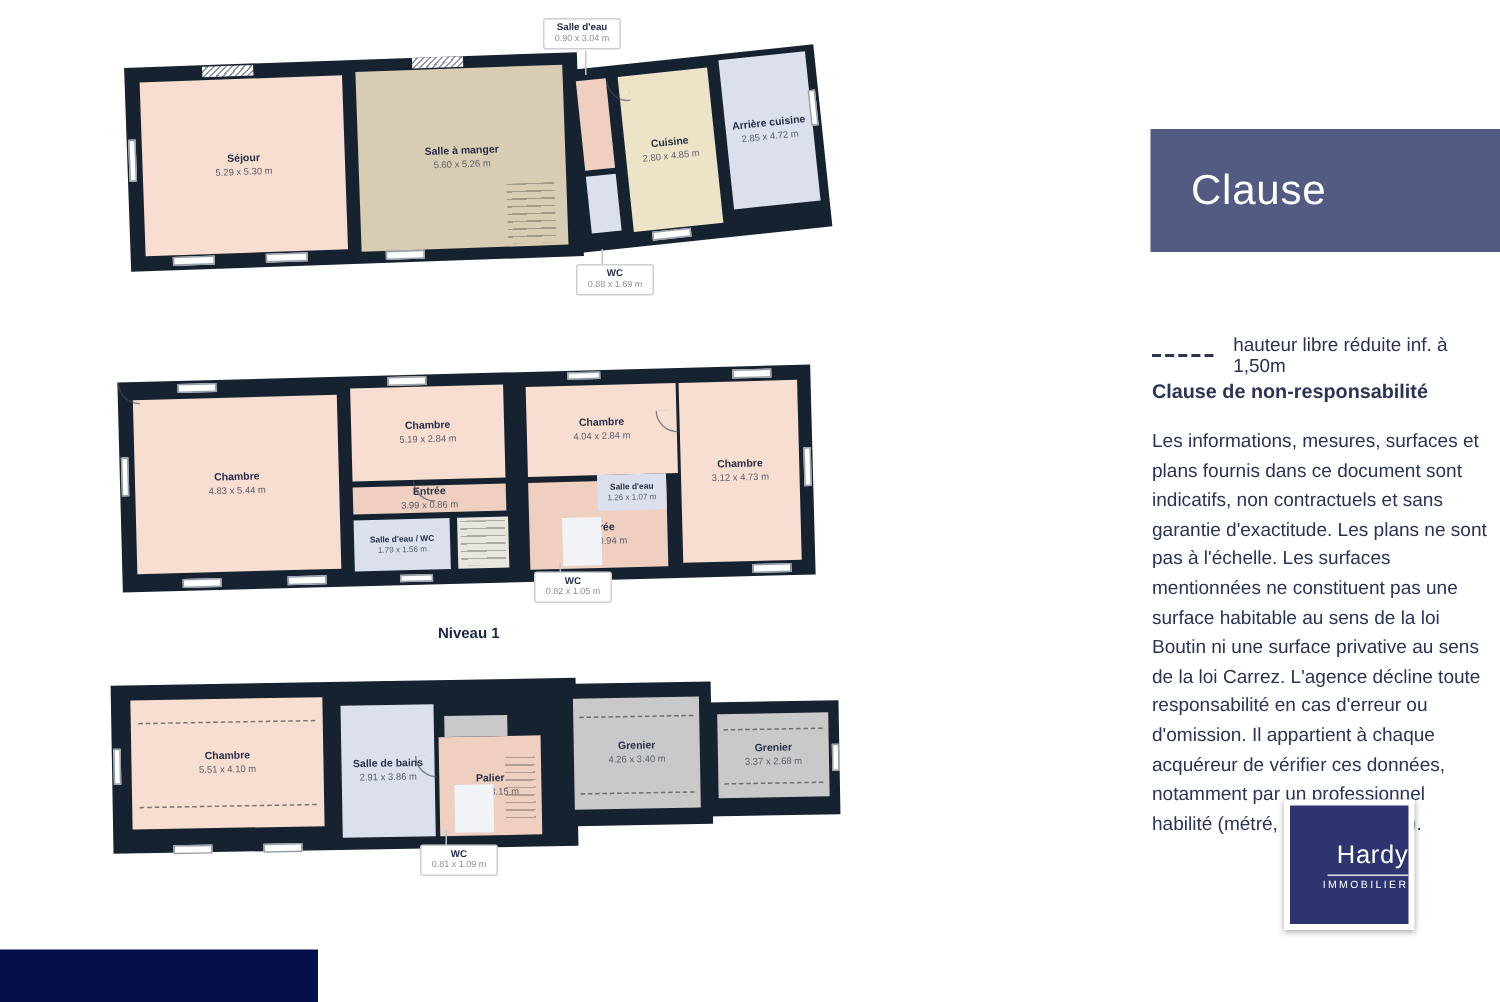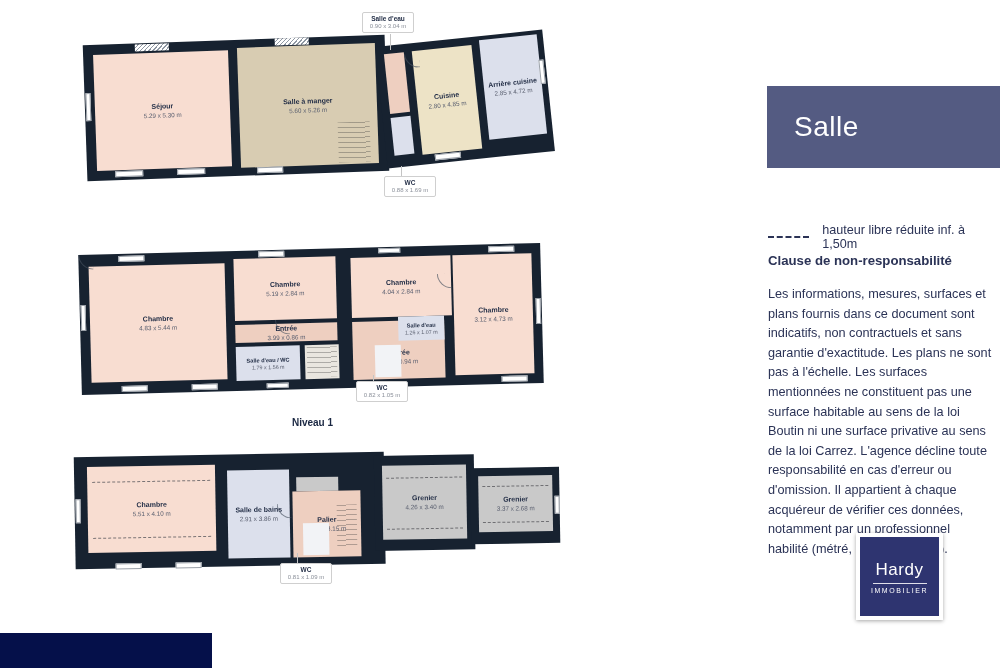--- a/index.html
+++ b/index.html
@@ -32,21 +32,21 @@
   .panel-title{color:#fff;font-size:28px;letter-spacing:.5px}
 
   .legend{position:absolute;left:768px;top:223px;display:flex;align-items:center;gap:13px;color:var(--text-navy,#2b3356);font-size:12.6px}
   .legend-dash{width:42px;border-top:2px dashed var(--text-navy,#2b3356)}
 
   .disclaimer{position:absolute;left:768px;top:253px;width:224px;color:var(--text-navy,#2b3356)}
   .dtitle{font-weight:bold;font-size:13.2px;margin-bottom:17px}
   .dbody{font-size:12.7px;line-height:19.6px}
 
   .logo{position:absolute;left:856px;top:533px;width:87px;height:87px;background:#fff;box-shadow:0 1px 4px rgba(0,0,0,.35);padding:4px}
-  .logo-inner{width:100%;height:100%;background:var(--logo-navy,#2e3470);display:flex;flex-direction:column;align-items:center;justify-content:center;color:#fff}
+  .logo-inner{width:100%;height:100%;background:var(--logo-navy,#2e3470);display:flex;flex-direction:column;align-items:flex-end;justify-content:center;color:#fff}
   .logo-brand{font-size:17px;letter-spacing:.5px}
   .logo-rule{width:54px;height:1px;background:rgba(255,255,255,.85);margin:3px 0}
   .logo-tag{font-size:7px;letter-spacing:1.6px}
 
   .footer-bar{position:absolute;left:0;top:633px;width:212px;height:35px;background:var(--footer-navy,#05104a)}
 </style>
 </head>
 <body>
 
 <div class="page">
@@ -207,21 +207,21 @@
 
     <div class="leader" style="left:222px;top:108px;height:12px"></div>
     <div class="callout" style="left:205px;top:118px">
       <div class="cname">WC</div>
       <div class="cdims">0.81 x 1.09 m</div>
     </div>
 
   </div>
 
   <div class="panel-header">
-    <div class="panel-title">Salle</div>
+    <div class="panel-title">Clause</div>
   </div>
 
   <div class="legend">
     <div class="legend-dash"></div>
     <div>hauteur libre réduite inf. à 1,50m</div>
   </div>
 
   <div class="disclaimer">
     <div class="dtitle">Clause de non-responsabilité</div>
     <div class="dbody">Les informations, mesures, surfaces et plans fournis dans ce document sont indicatifs, non contractuels et sans garantie d'exactitude. Les plans ne sont pas à l'échelle. Les surfaces mentionnées ne constituent pas une surface habitable au sens de la loi Boutin ni une surface privative au sens de la loi Carrez. L'agence décline toute responsabilité en cas d'erreur ou d'omission. Il appartient à chaque acquéreur de vérifier ces données, notamment par un professionnel habilité (métré, diagnostic, etc.).</div>

